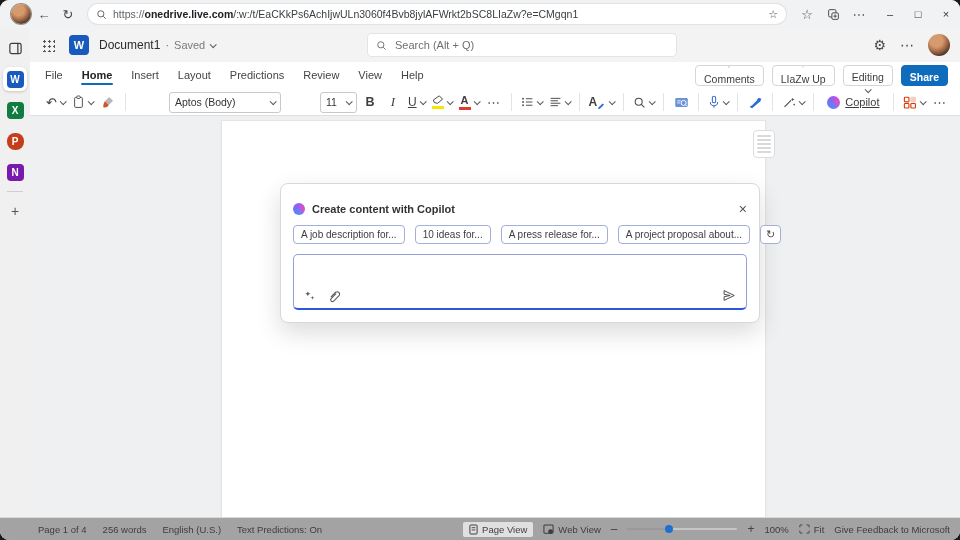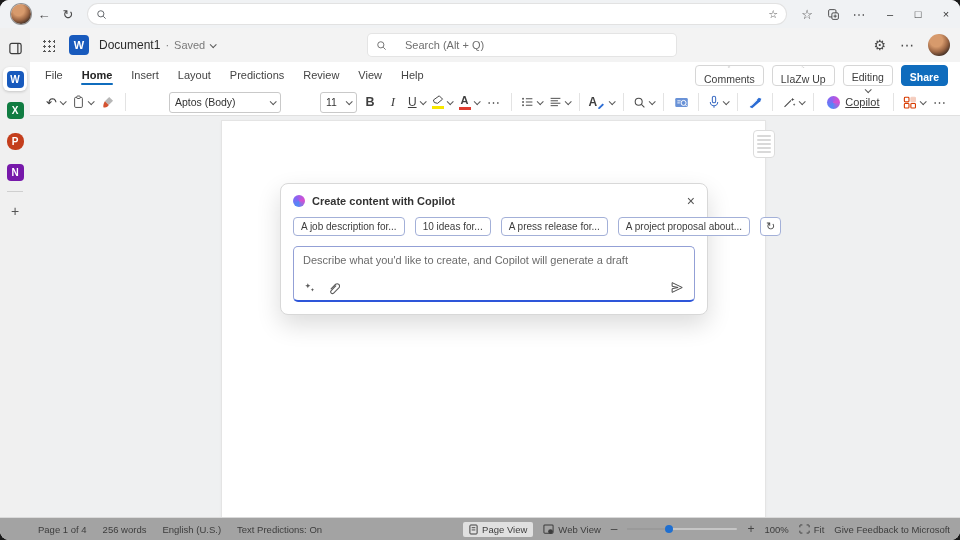--- a/index.html
+++ b/index.html
@@ -31,21 +31,21 @@
   .app-word { background:#185abd; } .app-excel { background:#107c41; } .app-ppt { background:#c43e1c; border-radius:8px;} .app-onenote { background:#7719aa; }
   .rail-div { width:16px; height:1px; background:#cfcfcf; }
   .rail-plus { font-size:14px; color:#555; }
 
   
   .app-row { position:absolute; left:30px; right:0; top:28px; height:34px; background:#f3f3f3; display:flex; align-items:center; padding:0 10px 0 12px;}
   .waffle { width:13px; height:13px; background-image:radial-gradient(#565656 1.1px, transparent 1.3px); background-size:5px 5px; background-position:0 0; margin-right:14px;}
   .word-badge { width:20px; height:20px; border-radius:4px; background:#185abd; color:#fff; font-weight:700; font-size:11px; display:flex; align-items:center; justify-content:center; margin-right:10px;}
   .doc-title { font-size:12px; color:#2b2b2b; display:flex; align-items:center; gap:5px;}
   .doc-title .sep,.doc-title .saved { color:#7a7a7a; font-size:11px;}
-  .search-pill { position:absolute; left:338px; width:308px; height:22px; top:6px; background:#fff; border-radius:4px; box-shadow:0 0 0 1px #e4e4e4; display:flex; align-items:center; padding:0 8px; gap:18px;}
+  .search-pill { position:absolute; left:338px; width:308px; height:22px; top:6px; background:#fff; border-radius:4px; box-shadow:0 0 0 1px #e4e4e4; display:flex; align-items:center; padding:0 8px; gap:8px;}
   .search-pill input { border:none; outline:none; flex:1; font-size:11px; font-family:"Liberation Sans",sans-serif; color:#333; background:transparent;}
   .search-pill input::placeholder { color:#6f6f6f; }
   .hdr-right { margin-left:auto; display:flex; align-items:center; gap:14px;}
   .glyph-btn { font-size:14px; color:#4a4a4a; line-height:1;}
   .hdr-avatar { width:22px; height:22px; border-radius:50%; background: radial-gradient(circle at 38% 30%, #d79a6c 0 30%, #9c6644 55%, #3c2b22 80%);}
 
   
   .chrome { position:absolute; left:30px; right:0; top:62px; height:54px; background:#fff; border-bottom:1px solid #e0e0e0;}
   .tabs-row { height:26px; display:flex; align-items:center; padding:0 12px 0 14px; gap:17px;}
   .tab { font-size:11px; color:#444; position:relative; padding:4px 1px;}
@@ -73,21 +73,21 @@
   .copilot-disc { width:13px; height:13px; border-radius:50%; background:conic-gradient(from 200deg,#4f8af7,#8a63f2,#d84fd0,#4f8af7);}
   .copilot-disc.small { width:12px; height:12px;}
 
   
   .canvas { position:absolute; left:30px; right:0; top:116px; bottom:23px; background:#eff0f1; overflow:hidden;}
   .page { position:absolute; left:192px; top:5px; width:543px; bottom:-5px; background:#fff; box-shadow:0 0 0 1px #e4e4e4, 0 1px 4px rgba(0,0,0,.06);}
   .mini-card { position:absolute; left:723px; top:14px; width:22px; height:28px; background:#fff; border:1px solid #dcdcdc; border-radius:4px; padding:4px 3px; display:flex; flex-direction:column; gap:2.5px;}
   .mini-card i { display:block; height:1.5px; background:#d9d9d9; border-radius:1px;}
 
   
-  .dialog { position:absolute; left:250px; top:67px; width:428px; background:#fff; border:1px solid #d8d8d8; border-radius:8px; box-shadow:0 10px 24px rgba(0,0,0,.14); padding:10px 12px 12px;}
+  .dialog { position:absolute; left:250px; top:67px; width:480px; background:#fff; border:1px solid #d8d8d8; border-radius:8px; box-shadow:0 10px 24px rgba(0,0,0,.14); padding:18px 12px 12px;}
   .dlg-head { display:flex; align-items:center; gap:7px; margin-bottom:9px;}
   .dlg-title { font-size:11px; font-weight:700; color:#333; flex:1;}
   .dlg-close { font-size:14px; color:#555; line-height:1;}
   .chips { display:flex; align-items:center; gap:10px; margin-bottom:10px;}
   .chip { border:1px solid #a3b0d8; border-radius:4px; background:#fff; font-size:10px; color:#3d3d3d; padding:3px 7px; white-space:nowrap;}
   .chip.icon-only { padding:2px 5px; font-size:11px; color:#4a4a4a;}
   .prompt-box { border:1px solid #93a0d6; border-bottom:2.5px solid #2e56d9; border-radius:5px; height:56px; position:relative; padding:7px 9px;}
   .prompt-box textarea { width:100%; height:24px; border:none; outline:none; resize:none; font-family:"Liberation Sans",sans-serif; font-size:11px; color:#333; background:transparent;}
   .prompt-box textarea::placeholder { color:#6b6b6b; }
   .prompt-tools { position:absolute; left:9px; right:9px; bottom:5px; display:flex; align-items:center; gap:10px;}
@@ -113,20 +113,21 @@
     <div class="corner-avatar"></div>
     <div class="nav-btn" style="margin-left:32px">←</div>
     <div class="nav-btn">↻</div>
     <div class="addr">
       <span class="mag">
         <svg width="11" height="11" viewBox="0 0 16 16">
             <circle cx="7" cy="7" r="4.5" fill="none" stroke="#5f6368" stroke-width="1.4"></circle>
             <line x1="10.5" y1="10.5" x2="14" y2="14" stroke="#5f6368" stroke-width="1.4"></line>
           </svg>
       </span>
+      <span class="url"><span>https://</span><b>onedrive.live.com</b><span class="path">/:w:/t/EaCKkPs6AchIjwULn3060f4Bvb8jylAFWrkt2bSC8LIaZw?e=CMgqn1</span></span>
       <span class="addr-star">☆</span>
     </div>
     <div class="bb-icons">
       <div class="nav-btn">☆</div>
       <div class="nav-btn">
         <svg width="13" height="13" viewBox="0 0 16 16">
             <rect x="2" y="2" width="9" height="9" rx="1.5" fill="none" stroke="#4a4a4a" stroke-width="1.2"></rect>
             <rect x="6" y="6" width="8" height="8" rx="1.5" fill="#f0f2f4" stroke="#4a4a4a" stroke-width="1.2"></rect>
             <line x1="10" y1="8" x2="10" y2="12" stroke="#4a4a4a" stroke-width="1.2"></line>
             <line x1="8" y1="10" x2="12" y2="10" stroke="#4a4a4a" stroke-width="1.2"></line>
@@ -394,21 +395,20 @@
         <span class="dlg-close">×</span>
       </div>
       <div class="chips">
         <span class="chip">A job description for...</span>
         <span class="chip">10 ideas for...</span>
         <span class="chip">A press release for...</span>
         <span class="chip">A project proposal about...</span>
         <span class="chip icon-only">↻</span>
       </div>
       <div class="prompt-box">
-        <textarea placeholder="Describe what you'd like to create, and Copilot will generate a draft" style=""></textarea>
         <div class="prompt-tools">
           <span>
             <svg width="14" height="13" viewBox="0 0 16 15">
                 <path d="M5.5 2.5 l.9 2.1 2.1.9 -2.1.9 -.9 2.1 -.9-2.1 -2.1-.9 2.1-.9z" fill="#5a5a5a"></path>
                 <path d="M10.8 8.2 l.6 1.4 1.4.6 -1.4.6 -.6 1.4 -.6-1.4 -1.4-.6 1.4-.6z" fill="#5a5a5a"></path>
               </svg>
           </span>
           <span>
             <svg width="13" height="14" viewBox="0 0 16 17">
                 <path d="M5 9.5 L10.6 3.9 a3 3 0 0 1 4.2 4.2 L8.2 14.7 a2.1 2.1 0 0 1-3-3 L10.8 6" fill="none" stroke="#5a5a5a" stroke-width="1.3" stroke-linecap="round"></path>

